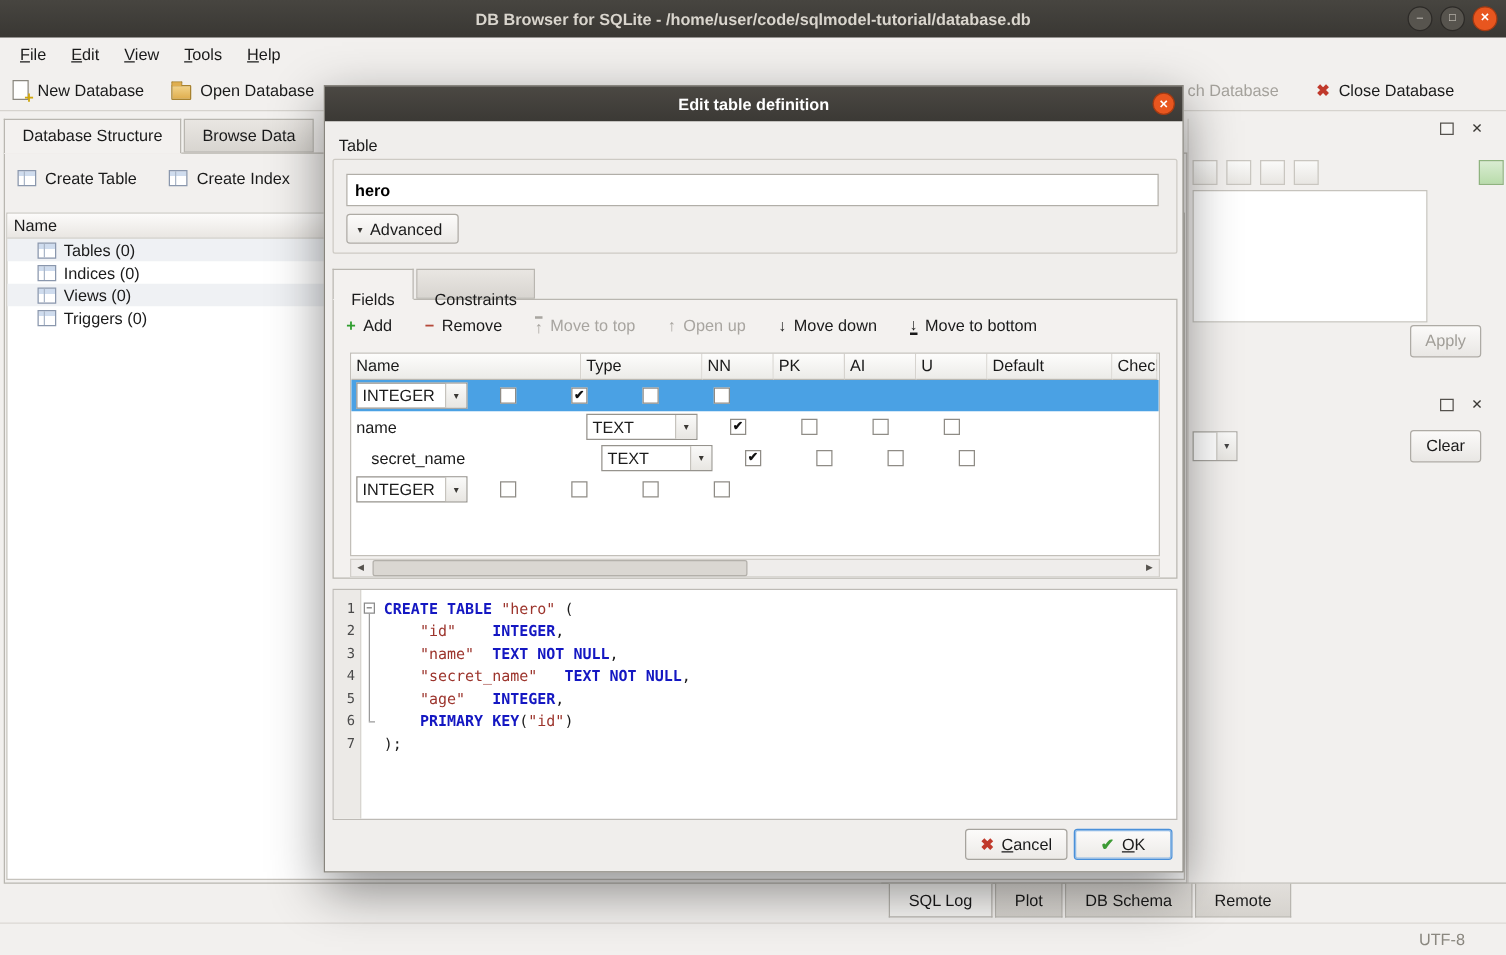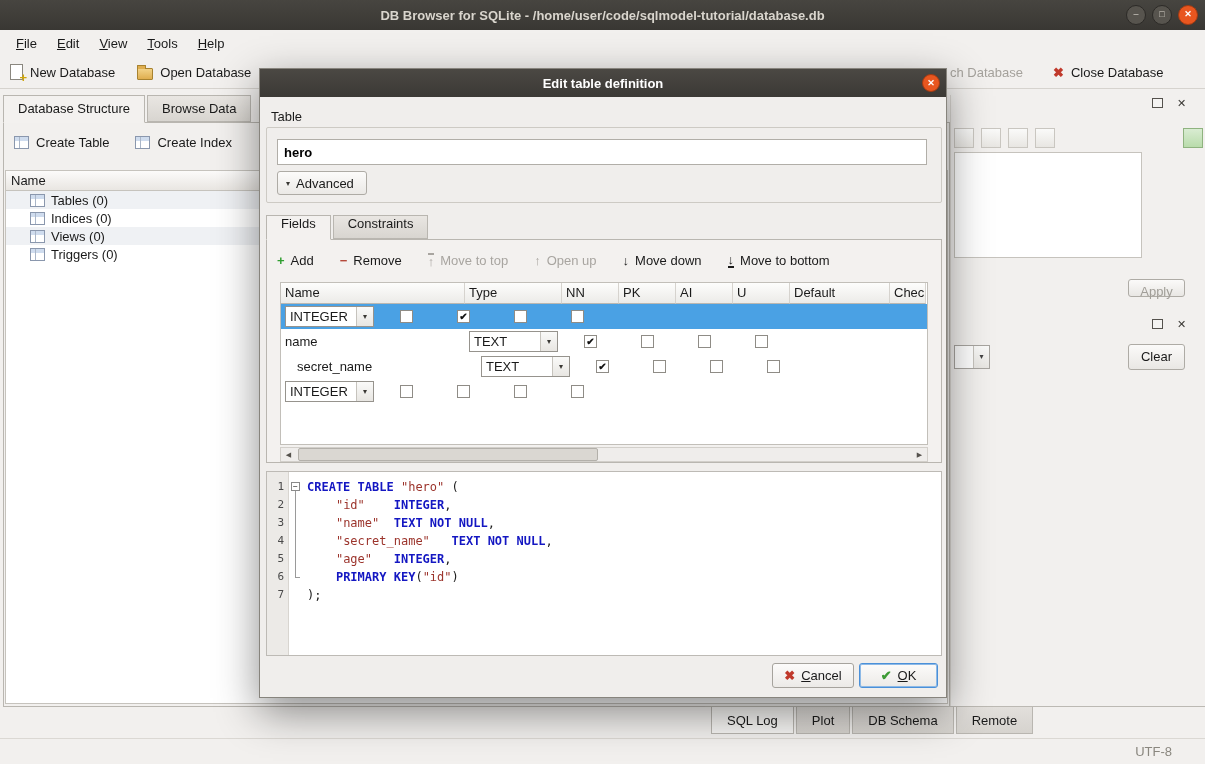--- a/index.html
+++ b/index.html
@@ -51,21 +51,21 @@
   .right-dock-sep{position:absolute;left:950px;top:95px;width:1px;height:612px;background:#dbd8d3}
   .dock-ctrl{position:absolute;display:flex;gap:14px;align-items:center}
   .dock-float{width:11px;height:10px;border:1px solid #55524d;background:#f5f4f2;display:inline-block}
   .dock-x{font-size:11px;color:#3a3834;line-height:10px}
   .mini-icons{position:absolute;left:954px;top:128px;display:flex;gap:7px}
   .mini-icon{width:20px;height:20px;border:1px solid #c9c6c0;background:linear-gradient(#fafaf9,#e8e6e2)}
   .mini-icon.green{background:linear-gradient(#d9ecd2,#b9dcab);border-color:#8fb37f}
   .cell-editor{position:absolute;left:954px;top:152px;width:188px;height:106px;background:#fff;border:1px solid #c6c3bd}
   .btn{background:linear-gradient(#fbfaf9,#e9e7e4);border:1px solid #aeaba5;border-radius:3px;text-align:center;font-size:13px}
   .btn.disabled{color:#a19e98}
-  #apply-btn{position:absolute;left:1128px;top:279px;width:57px;height:18px;line-height:24px}
+  #apply-btn{position:absolute;left:1128px;top:260px;width:57px;height:26px;line-height:24px}
   #clear-btn{position:absolute;left:1128px;top:344px;width:57px;height:26px;line-height:24px}
   .combo-frag{position:absolute;left:954px;top:345px;width:36px;height:24px;background:#fff;
     border:1px solid #a8a5a0;display:flex;align-items:center;justify-content:flex-end}
   .combo-frag .arrow{width:16px;height:100%;border-left:1px solid #c6c3bd;
     background:linear-gradient(#fafaf9,#e8e6e2);text-align:center;font-size:8px;line-height:22px;color:#444}
 
   
   .bottom-dock-edge{position:absolute;left:705px;top:706px;width:500px;height:1px;background:#bcb9b3}
   .bottom-tabs{position:absolute;left:711px;top:707px;display:flex}
   .btab{height:27px;padding:6px 15px;background:linear-gradient(#e2dfdb,#d6d3ce);
@@ -82,21 +82,21 @@
   .dialog-close{position:absolute;right:6px;top:5px;width:18px;height:18px;border-radius:50%;
     background:var(--close_button,#e8561f);border:1px solid #a33a12;color:#fff;font-size:9px;line-height:16px;text-align:center;font-weight:bold}
   .dlg-label{position:absolute;left:11px;top:40px}
   .groupbox{position:absolute;left:6px;top:58px;width:676px;height:76px;border:1px solid #cdcac4;border-radius:2px}
   .table-input{position:absolute;left:17px;top:70px;width:650px;height:26px;background:#fff;
     border:1px solid #b1aea8;padding:0 6px;font-weight:bold;font-size:13px;font-family:"Liberation Sans",sans-serif}
   .advanced-btn{position:absolute;left:17px;top:102px;height:24px;padding:0 12px 0 8px;display:flex;align-items:center;gap:6px;
     background:linear-gradient(#fcfbfa,#ebe9e6);border:1px solid #aeaba5;border-radius:3px}
   .adv-arrow{font-size:8px;color:#3a3834}
   .dlg-tabs{position:absolute;left:6px;top:146px;display:flex;z-index:2}
-  .dlg-tabs .tab{height:24px;padding-top:0}
+  .dlg-tabs .tab{height:24px;padding-top:16px}
   .dlg-tabs .tab.active{height:25px;background:#f3f1ef;border-bottom:1px solid #f3f1ef}
   .dlg-pane{position:absolute;left:6px;top:170px;width:676px;height:224px;border:1px solid #b9b6b0;background:#f3f1ef}
 
   .fields-toolbar{position:absolute;left:10px;top:7px;display:flex;gap:26px;align-items:center;height:26px}
   .ftb-item{display:flex;align-items:center;gap:6px;white-space:nowrap}
   .ftb-item.disabled{color:#a8a5a0}
   .ftb-icon{font-size:13px;line-height:13px;font-weight:bold;display:inline-block}
   .add-icon{color:#2f9e2f}
   .remove-icon{color:#b5493a}
   .move-top-icon{border-top:2px solid currentColor}

